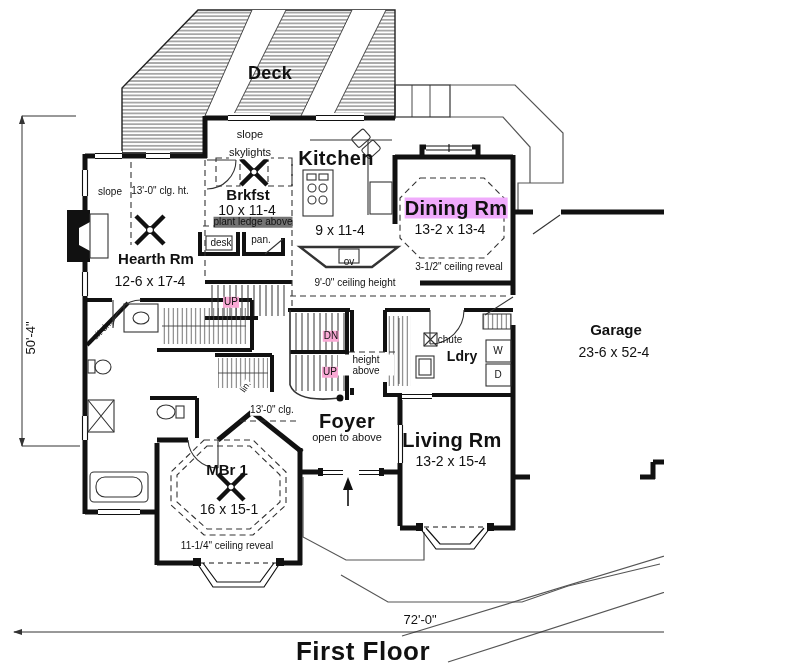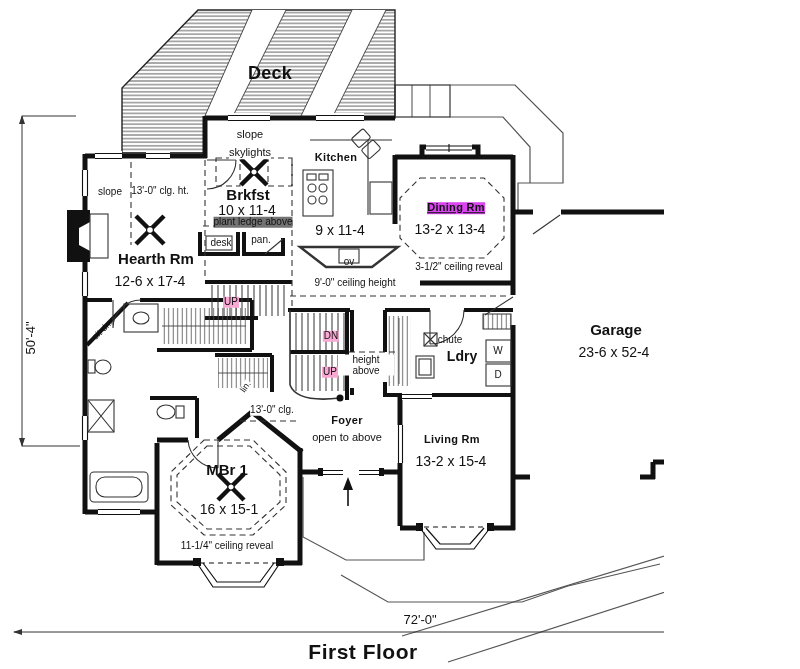--- a/index.html
+++ b/index.html
@@ -5,31 +5,31 @@
   html,body{margin:0;padding:0;background:#fff;}
   .canvas{
     position:relative;width:664px;height:669px;background:#ffffff;
     font-family:"Liberation Sans", sans-serif;color:#111;overflow:hidden;
   }
   svg.plan{position:absolute;left:0;top:0;}
   .lbl{
     position:absolute;transform:translate(-50%,-50%);
     white-space:nowrap;color:#111;line-height:1.05;text-align:center;
   }
-  .room{font-weight:bold;font-size:11px;letter-spacing:.3px;}
+  .room{font-weight:bold;font-size:20px;letter-spacing:.3px;}
   .room-sm{font-weight:bold;font-size:14px;}
   .size{font-size:14px;}
   .note{font-size:10px;}
   .tiny{font-size:9px;}
   .stair{font-size:10px;background:#f9a8d4;padding:0 1px;}
   .wrap{white-space:normal;width:56px;}
   .rot90{transform:translate(-50%,-50%) rotate(-90deg);}
   .rot45{transform:translate(-50%,-50%) rotate(-45deg);}
   .rot55{transform:translate(-50%,-50%) rotate(-55deg);}
-  .title{font-weight:bold;font-size:21px;letter-spacing:.5px;}
+  .title{font-weight:bold;font-size:26px;letter-spacing:.5px;}
   .dim{font-size:13px;}
 </style>
 </head>
 <body>
 
 <div class="canvas">
 
 <svg class="plan" width="800" height="669" viewBox="0 0 800 669" fill="none" stroke-linecap="butt">
   <defs>
     <pattern id="deckH" width="4" height="3.6" patternUnits="userSpaceOnUse">
@@ -285,21 +285,21 @@
 
 <div class="lbl room-sm" style="left:248px;top:195px;font-size:15px;">Brkfst</div>
 <div class="lbl size" style="left:247px;top:210px;">10 x 11-4</div>
 <div class="lbl note" style="left:253px;top:222px;background:#737373;">plant ledge above</div>
 <div class="lbl tiny" style="left:221px;top:243px;font-size:10px;">desk</div>
 <div class="lbl tiny" style="left:261px;top:240px;font-size:10px;background:#fff;">pan.</div>
 
 <div class="lbl tiny" style="left:349px;top:262px;font-size:10px;">ov</div>
 <div class="lbl note" style="left:355px;top:283px;">9'-0" ceiling height</div>
 
-<div class="lbl room" style="left:456px;top:208px;background:#d946ef;text-decoration:underline;">Dining Rm</div>
+<div class="lbl room" style="left:456px;top:208px;background:#f0abfc;">Dining Rm</div>
 <div class="lbl size" style="left:450px;top:229px;background:#fff;">13-2 x 13-4</div>
 <div class="lbl note" style="left:459px;top:267px;background:#fff;">3-1/2" ceiling reveal</div>
 
 <div class="lbl room-sm" style="left:156px;top:259px;font-size:15px;">Hearth Rm</div>
 <div class="lbl size" style="left:150px;top:281px;">12-6 x 17-4</div>
 <div class="lbl note" style="left:110px;top:192px;">slope</div>
 <div class="lbl note" style="left:160px;top:191px;">13'-0" clg. ht.</div>
 
 <div class="lbl room-sm" style="left:616px;top:330px;font-size:15px;">Garage</div>
 <div class="lbl size" style="left:614px;top:352px;">23-6 x 52-4</div>

